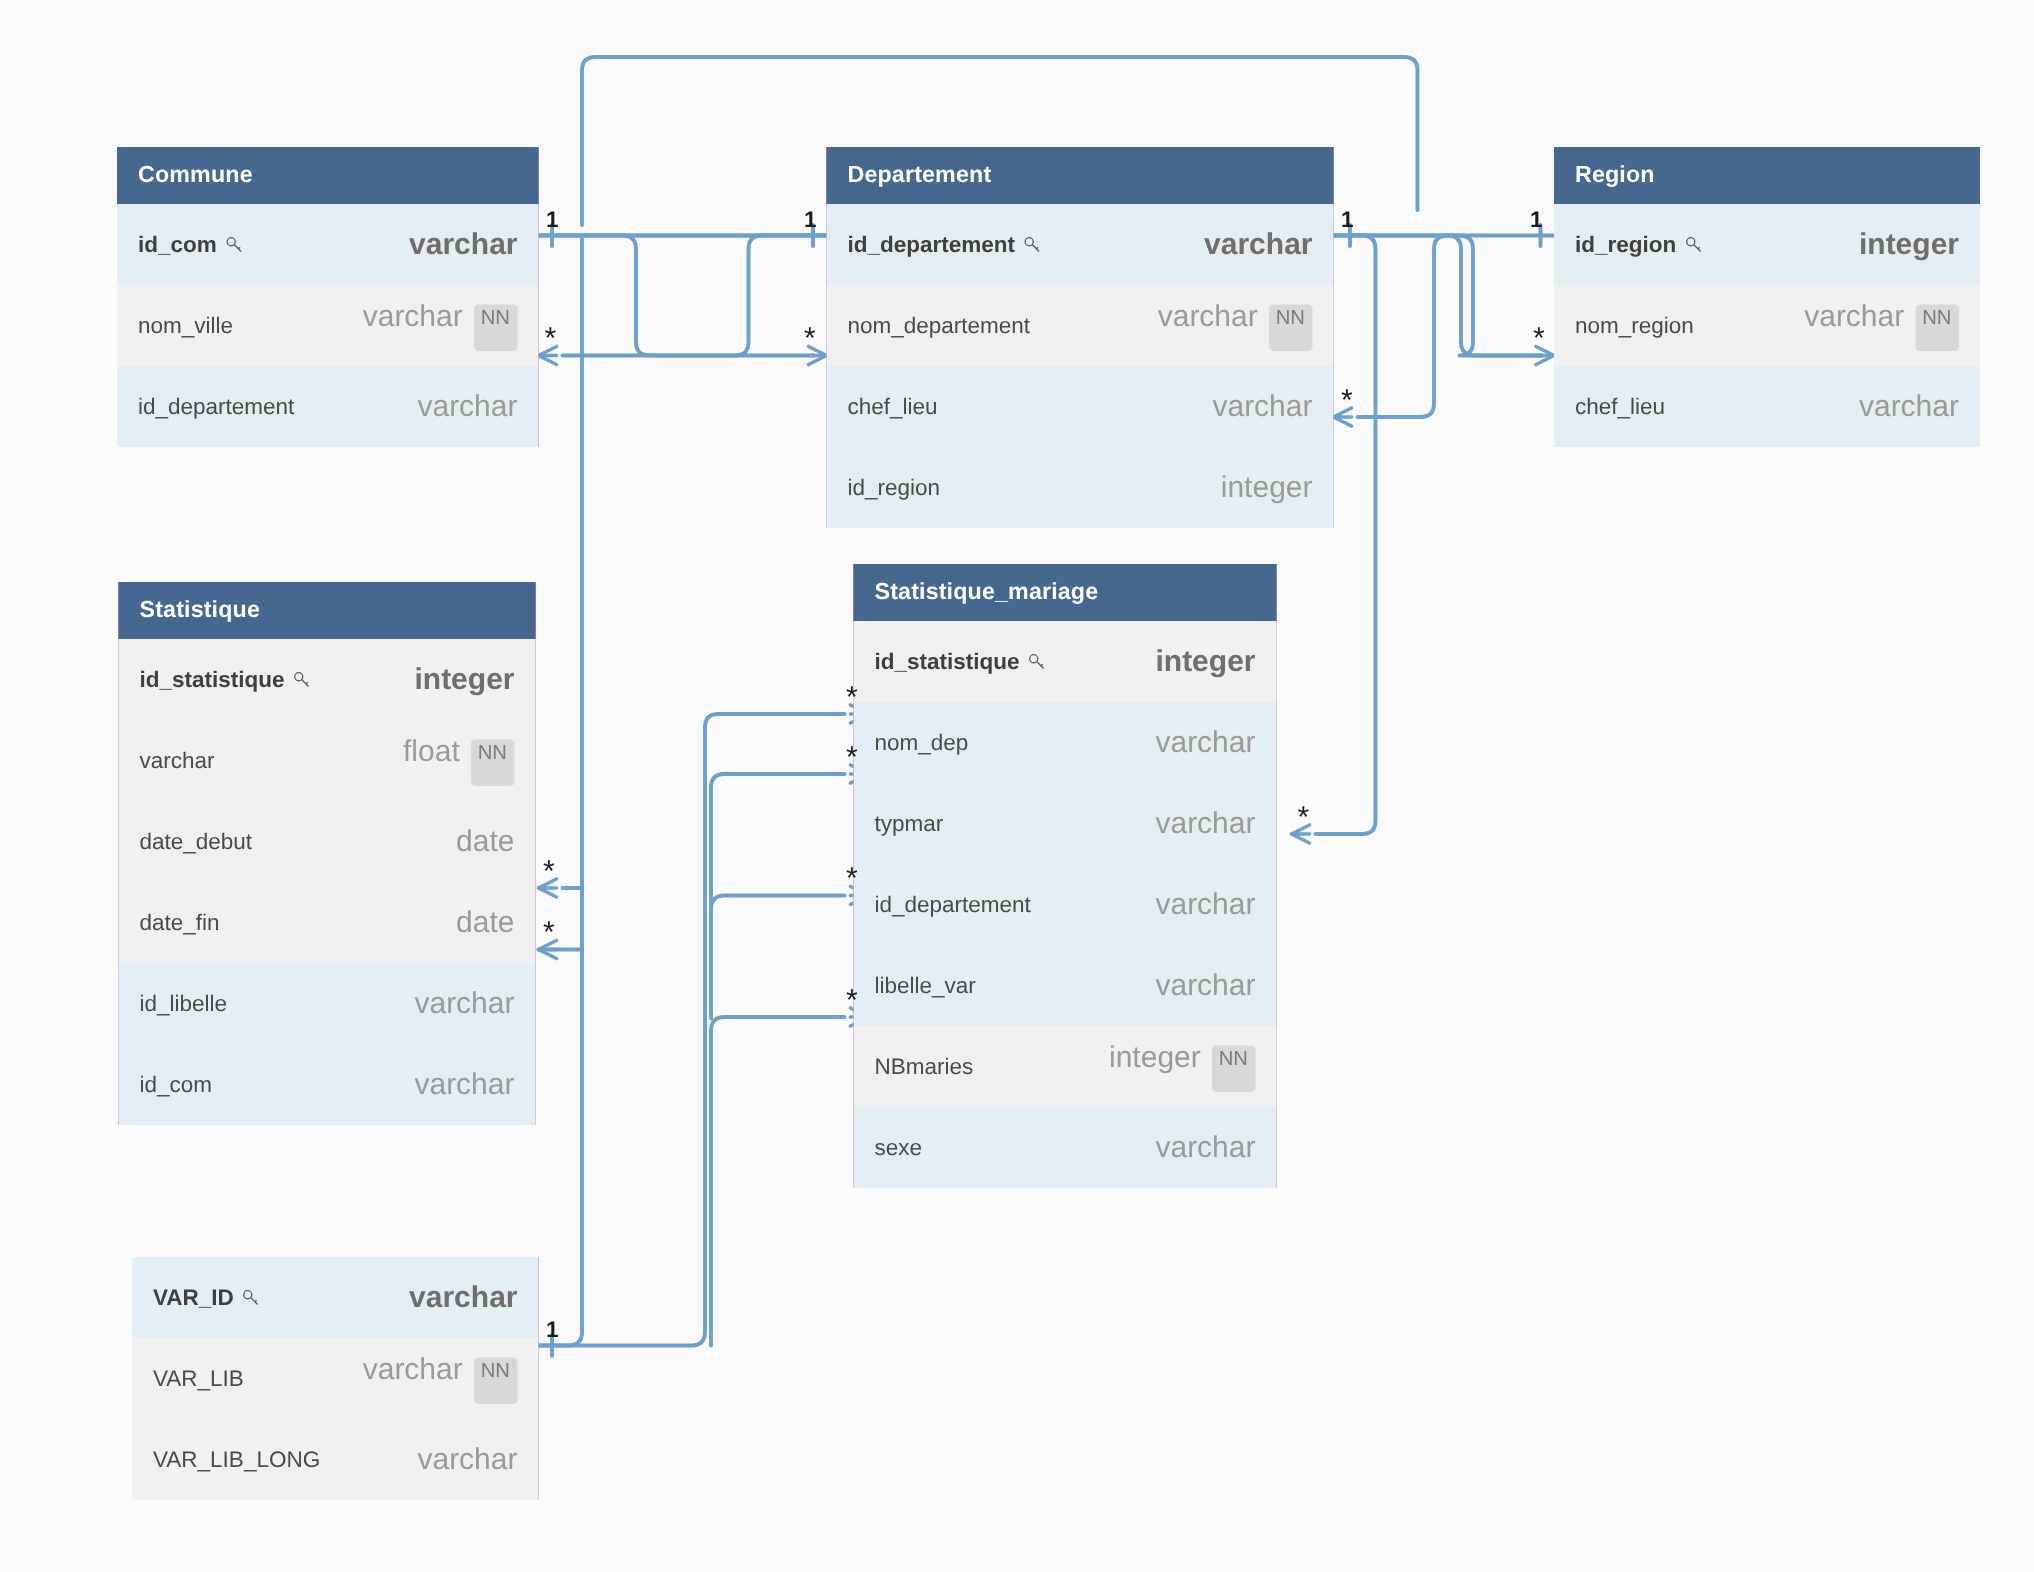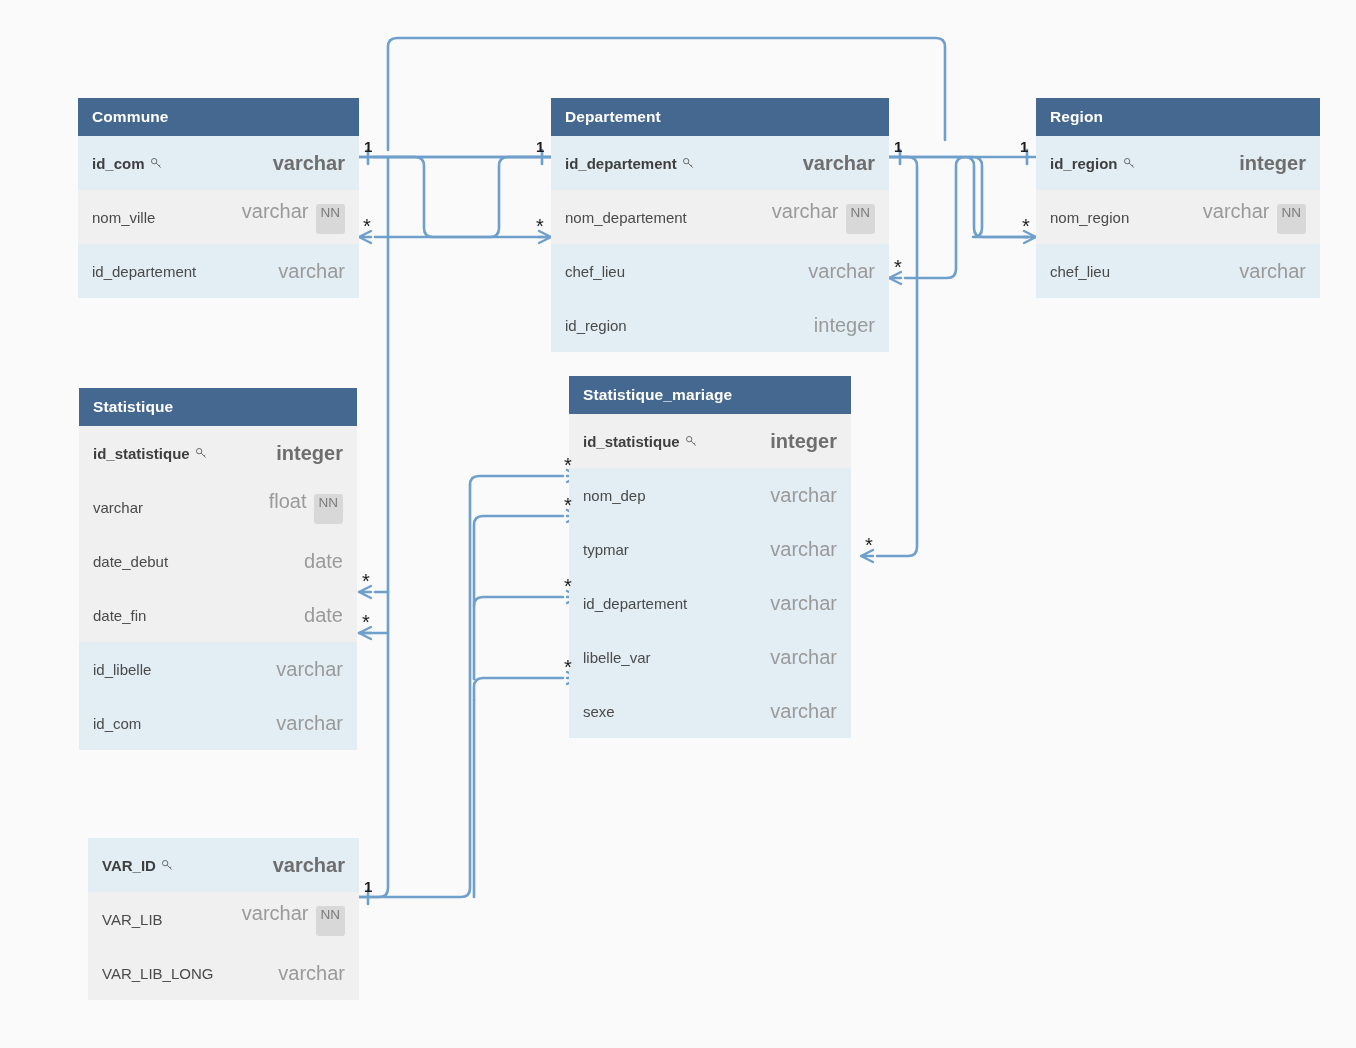--- a/index.html
+++ b/index.html
@@ -376,20 +376,27 @@
           </span>
           <span class="spacer"></span>
           <span><span class="attr-type">varchar</span></span>
         </div>
         <div class="attr-row tint-blue">
           <span class="attr-name">
             <span>libelle_var</span>
           </span>
           <span class="spacer"></span>
           <span><span class="attr-type">varchar</span></span>
+        </div>
+        <div class="attr-row tint-grey">
+          <span class="attr-name">
+            <span>NBmaries</span>
+          </span>
+          <span class="spacer"></span>
+          <span><span class="attr-type">integer</span><span class="nn-badge">NN</span></span>
         </div>
         <div class="attr-row tint-blue">
           <span class="attr-name">
             <span>sexe</span>
           </span>
           <span class="spacer"></span>
           <span><span class="attr-type">varchar</span></span>
         </div>
       </div>
       <div class="entity" style="left: 88px; top: 838px; width: 271px;">

